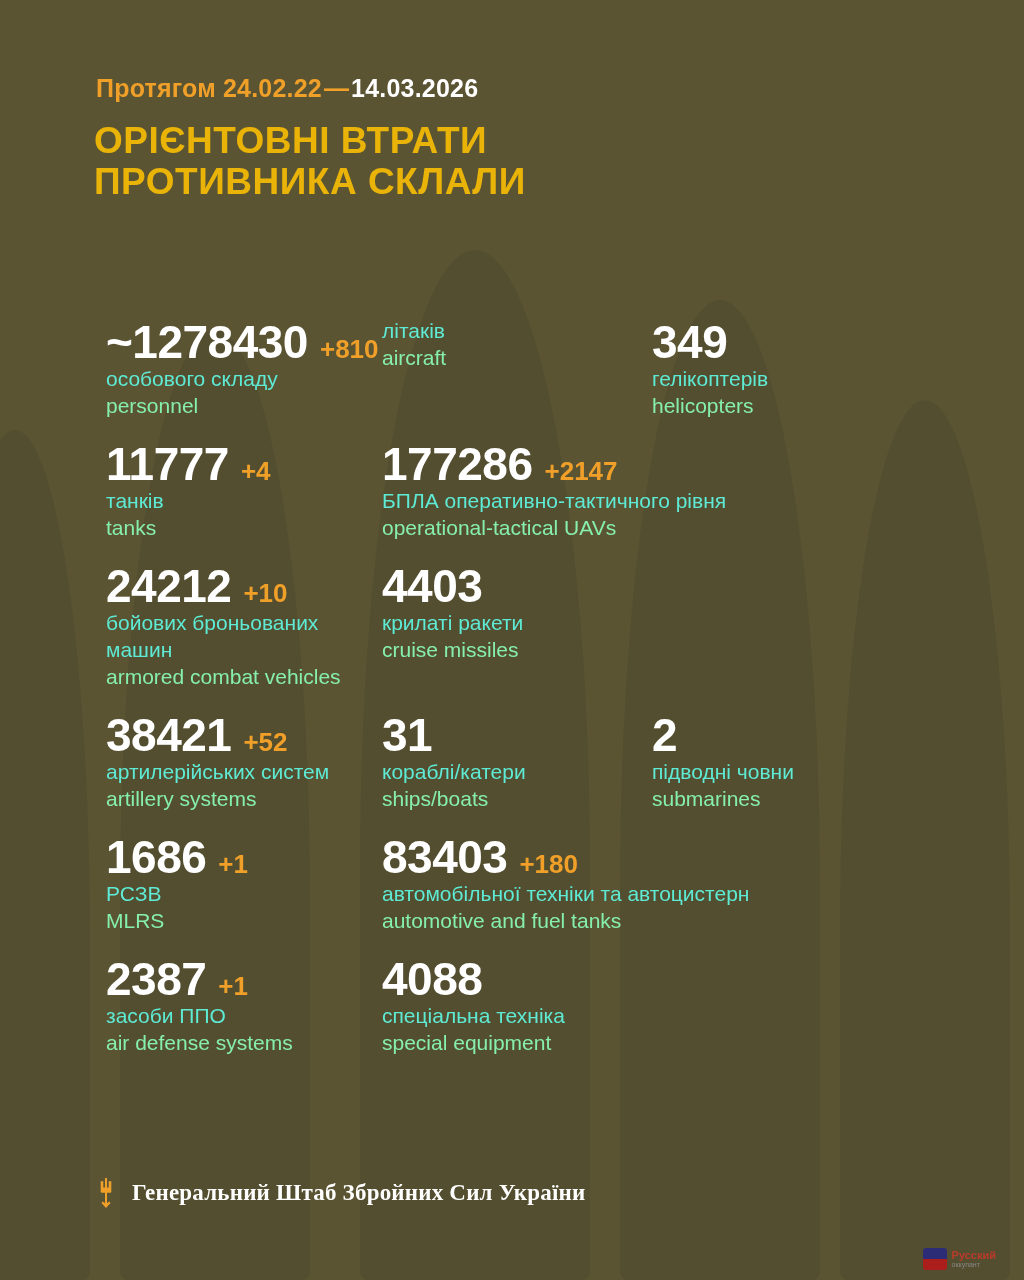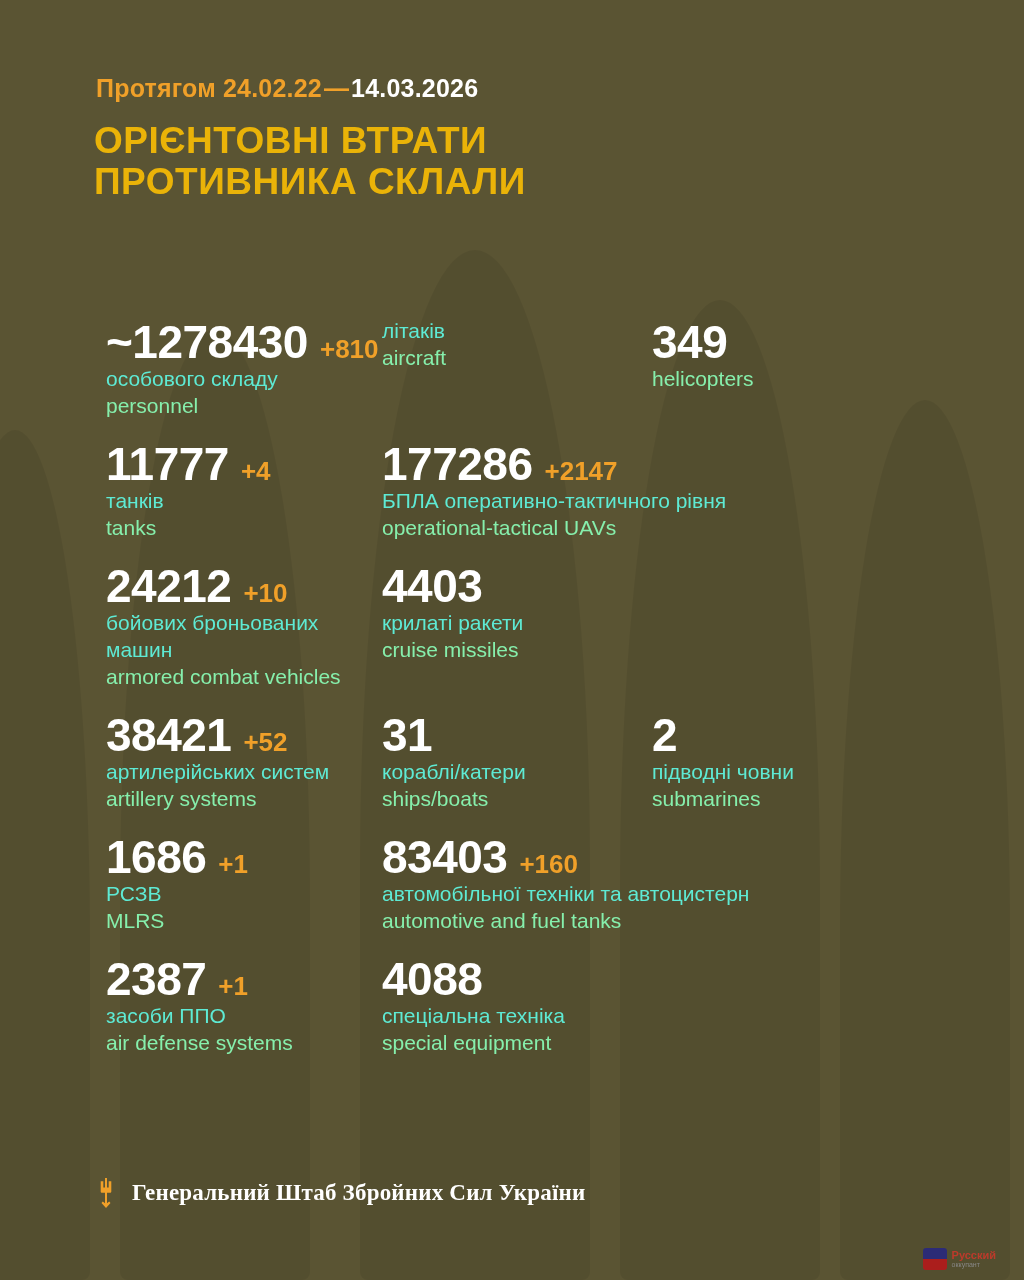--- a/index.html
+++ b/index.html
@@ -202,20 +202,21 @@
       </div>
       <div class="col col-b">
         <div class="lbl-ua">літаків</div>
         <div class="lbl-en">aircraft</div>
       </div>
       <div class="col col-c">
         <div class="num-line">
           <span class="num">349</span>
           <span class="delta"></span>
         </div>
+        <div class="lbl-ua">гелікоптерів</div>
         <div class="lbl-en">helicopters</div>
       </div>
     </div>
 
     <div class="row">
       <div class="col col-a">
         <div class="num-line">
           <span class="num">11777</span>
           <span class="delta">+4</span>
         </div>
@@ -283,21 +284,21 @@
         <div class="num-line">
           <span class="num">1686</span>
           <span class="delta">+1</span>
         </div>
         <div class="lbl-ua">РСЗВ</div>
         <div class="lbl-en">MLRS</div>
       </div>
       <div class="col col-wide">
         <div class="num-line">
           <span class="num">83403</span>
-          <span class="delta">+160</span>
+          <span class="delta">+180</span>
         </div>
         <div class="lbl-ua">автомобільної техніки та автоцистерн</div>
         <div class="lbl-en">automotive and fuel tanks</div>
       </div>
     </div>
 
     <div class="row">
       <div class="col col-a">
         <div class="num-line">
           <span class="num">2387</span>

